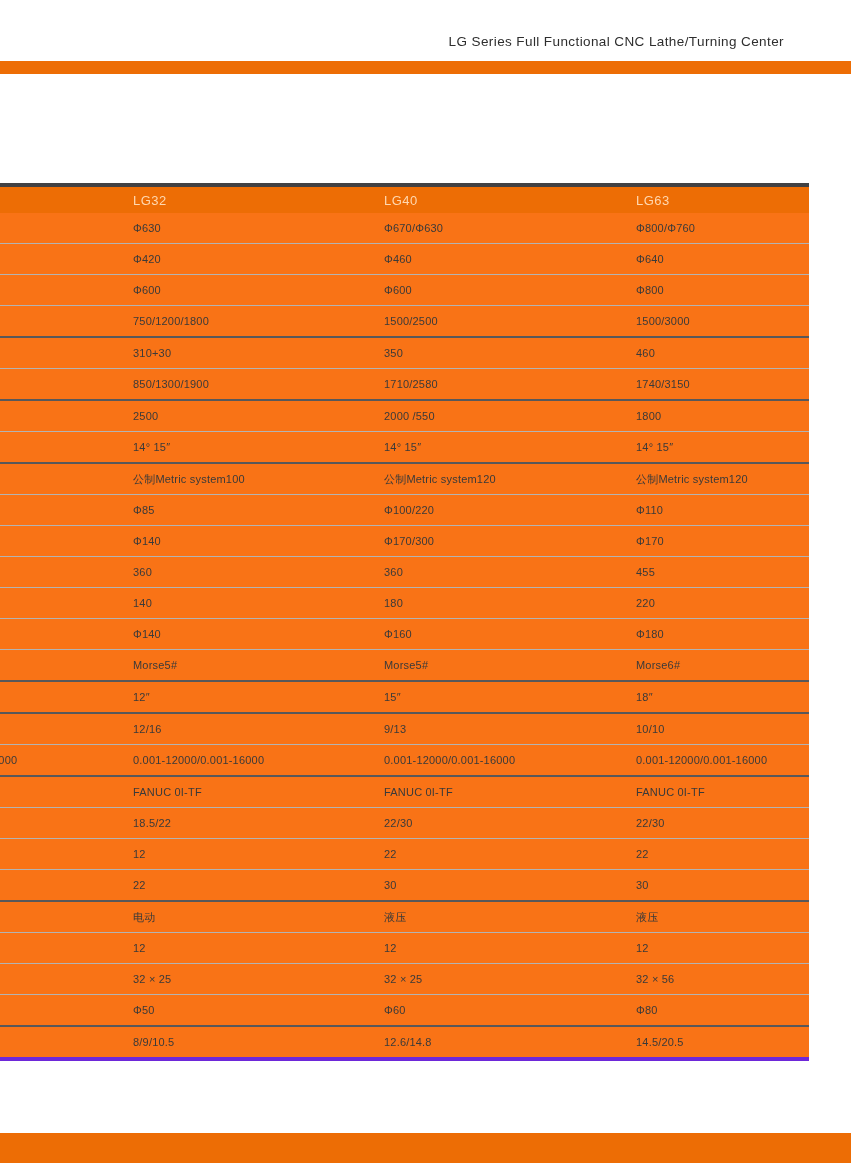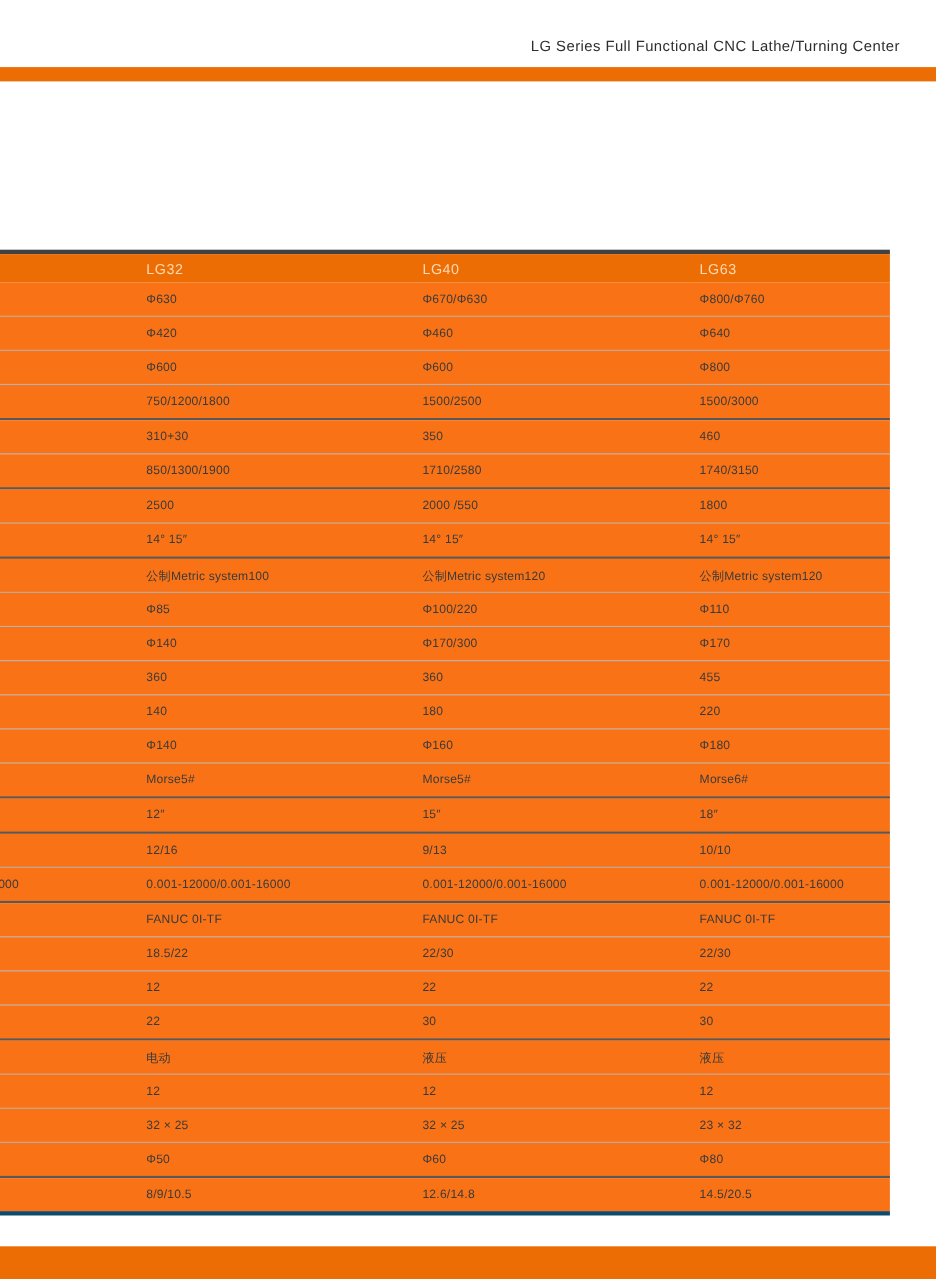--- a/index.html
+++ b/index.html
@@ -5,39 +5,38 @@
   html, body { margin: 0; padding: 0; background: #ffffff; }
   body {
     width: 851px; height: 1163px;
     position: relative;
     font-family: "Liberation Sans", sans-serif;
     color: #3a3a3a;
     overflow: hidden;
   }
   .doc-title {
     padding-top: 34px;
-    padding-right: 33px;
+    padding-right: 67px;
     text-align: right;
     font-size: 13.5px;
     letter-spacing: 0.4px;
     color: #2e2e2e;
     white-space: nowrap;
   }
   .orange-rule-top {
     margin-top: 12px;
     width: 851px; height: 13px;
     background: #ed6d05;
   }
   .spec-table {
     position: absolute;
     top: 183px; left: 0;
     width: 809px;
     border-top: 4px solid #414143;
-    border-bottom: 4px solid #0c4a6e;
-    margin-top: 44px;
+    border-bottom: 4px solid #6d28d9;
   }
   .thead {
     display: grid;
     grid-template-columns: 133px 251px 252px 173px;
     height: 26px;
     background: #ed6d05;
     align-items: center;
   }
   .thead .cell {
     font-size: 13px;
@@ -229,21 +228,21 @@
       <div class="trow">
         <div class="cell c1"></div>
         <div class="cell">12</div>
         <div class="cell">12</div>
         <div class="cell">12</div>
       </div>
       <div class="trow">
         <div class="cell c1"></div>
         <div class="cell">32 × 25</div>
         <div class="cell">32 × 25</div>
-        <div class="cell">23 × 32</div>
+        <div class="cell">32 × 56</div>
       </div>
       <div class="trow thick">
         <div class="cell c1"></div>
         <div class="cell">Φ50</div>
         <div class="cell">Φ60</div>
         <div class="cell">Φ80</div>
       </div>
       <div class="trow">
         <div class="cell c1"></div>
         <div class="cell">8/9/10.5</div>

